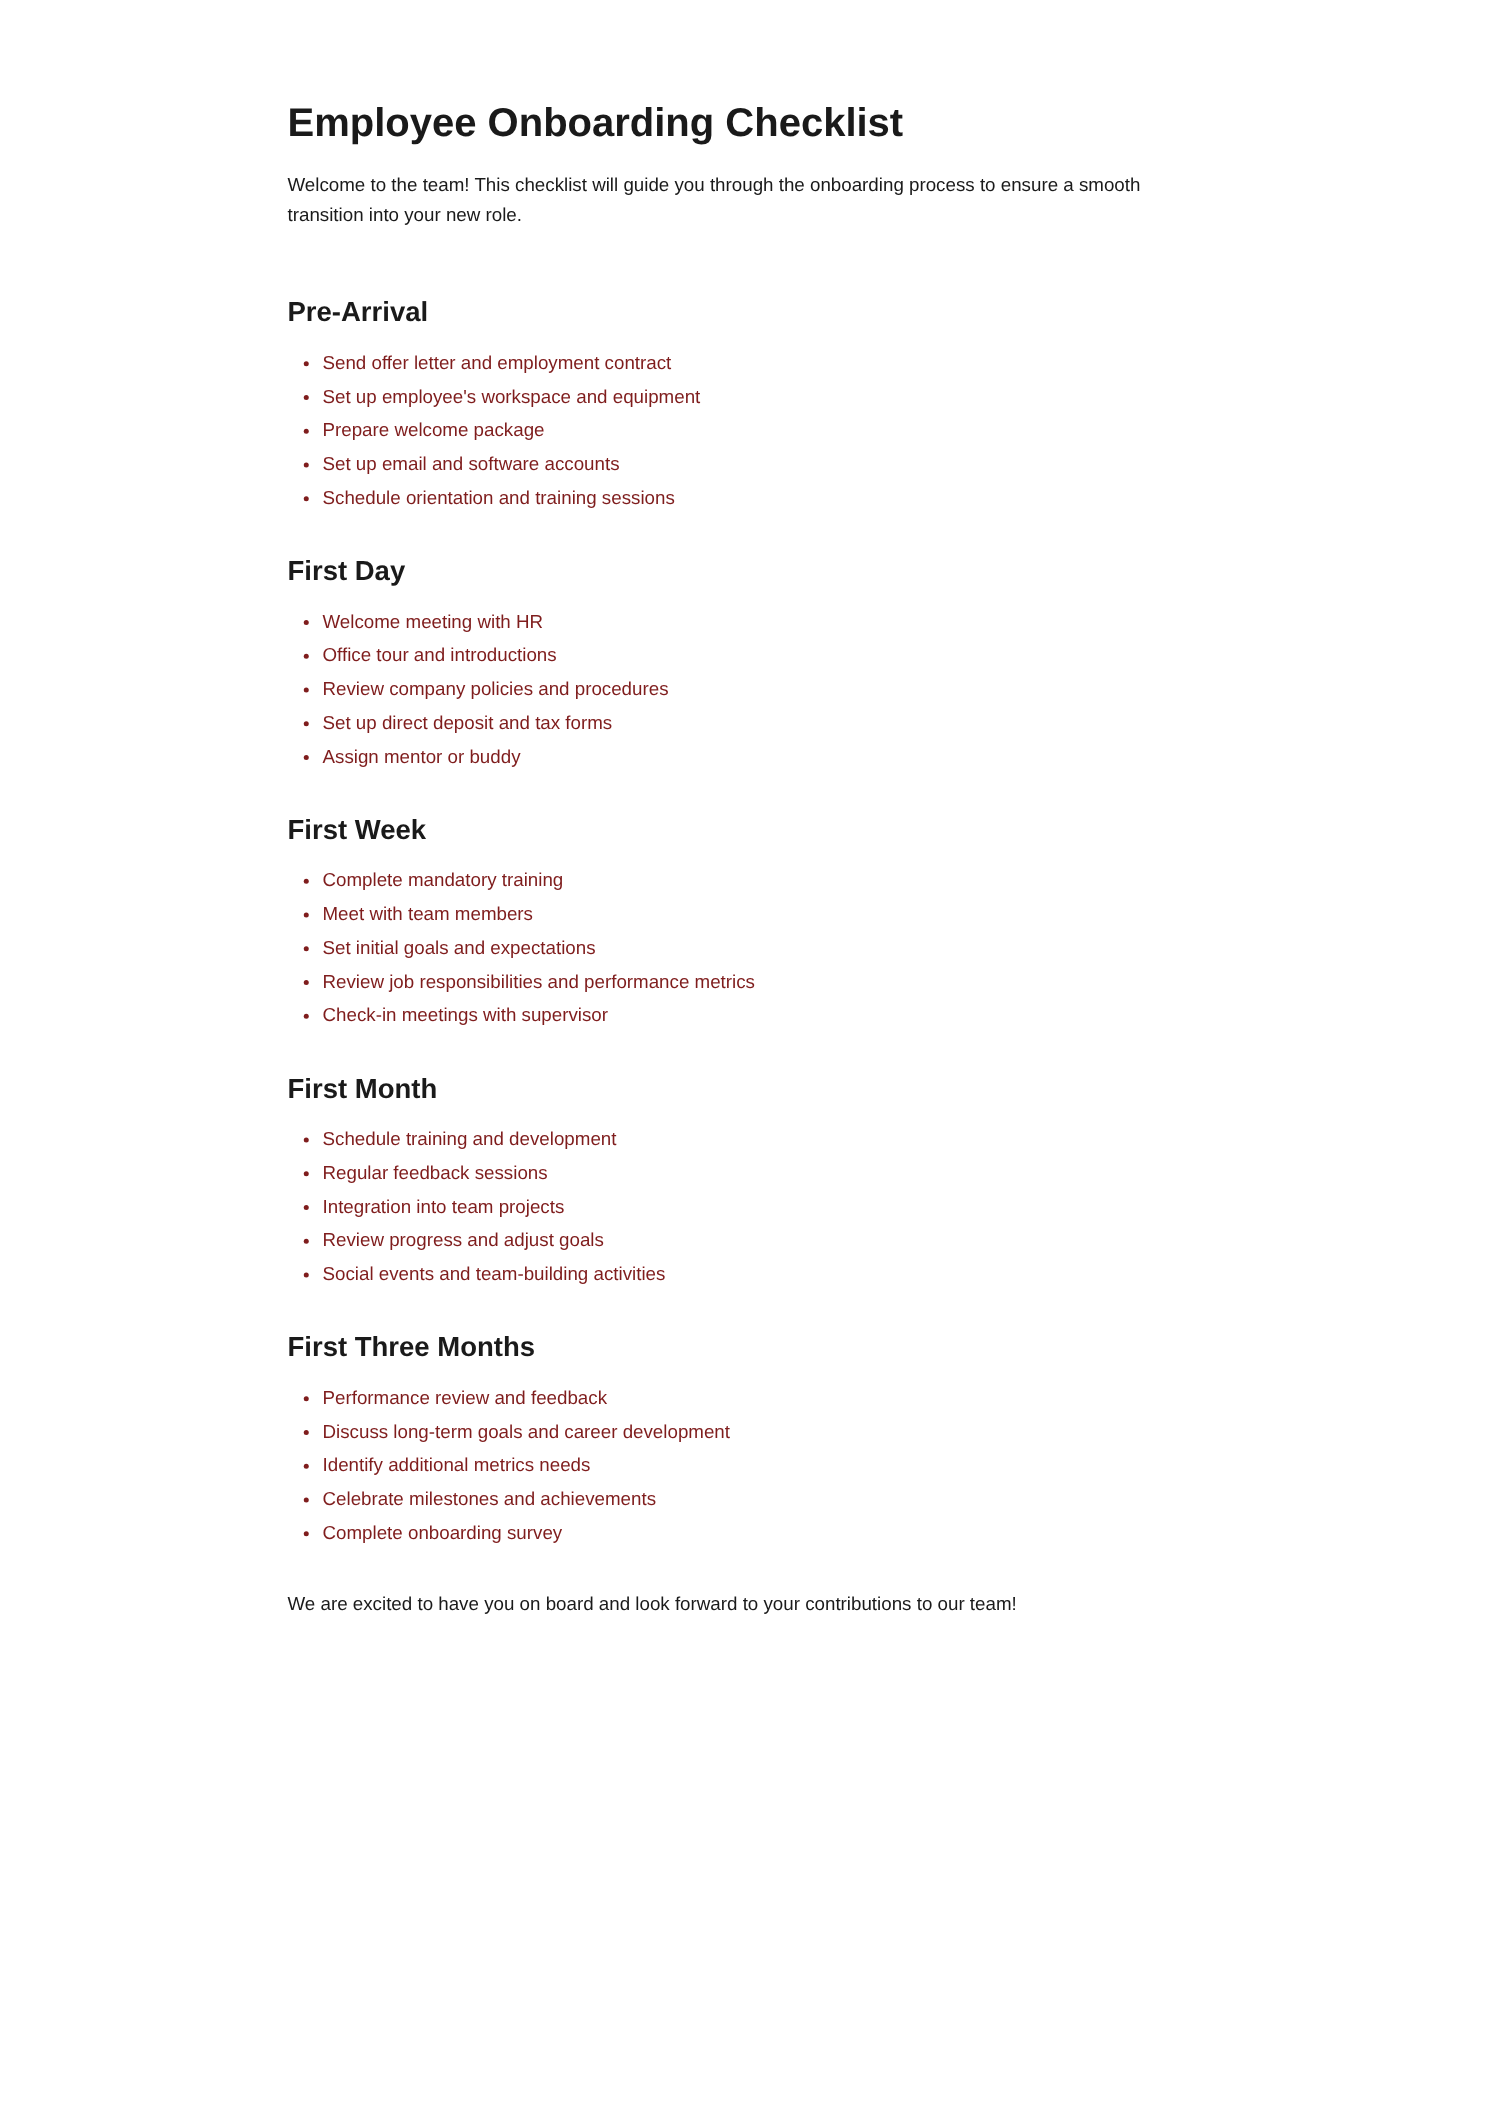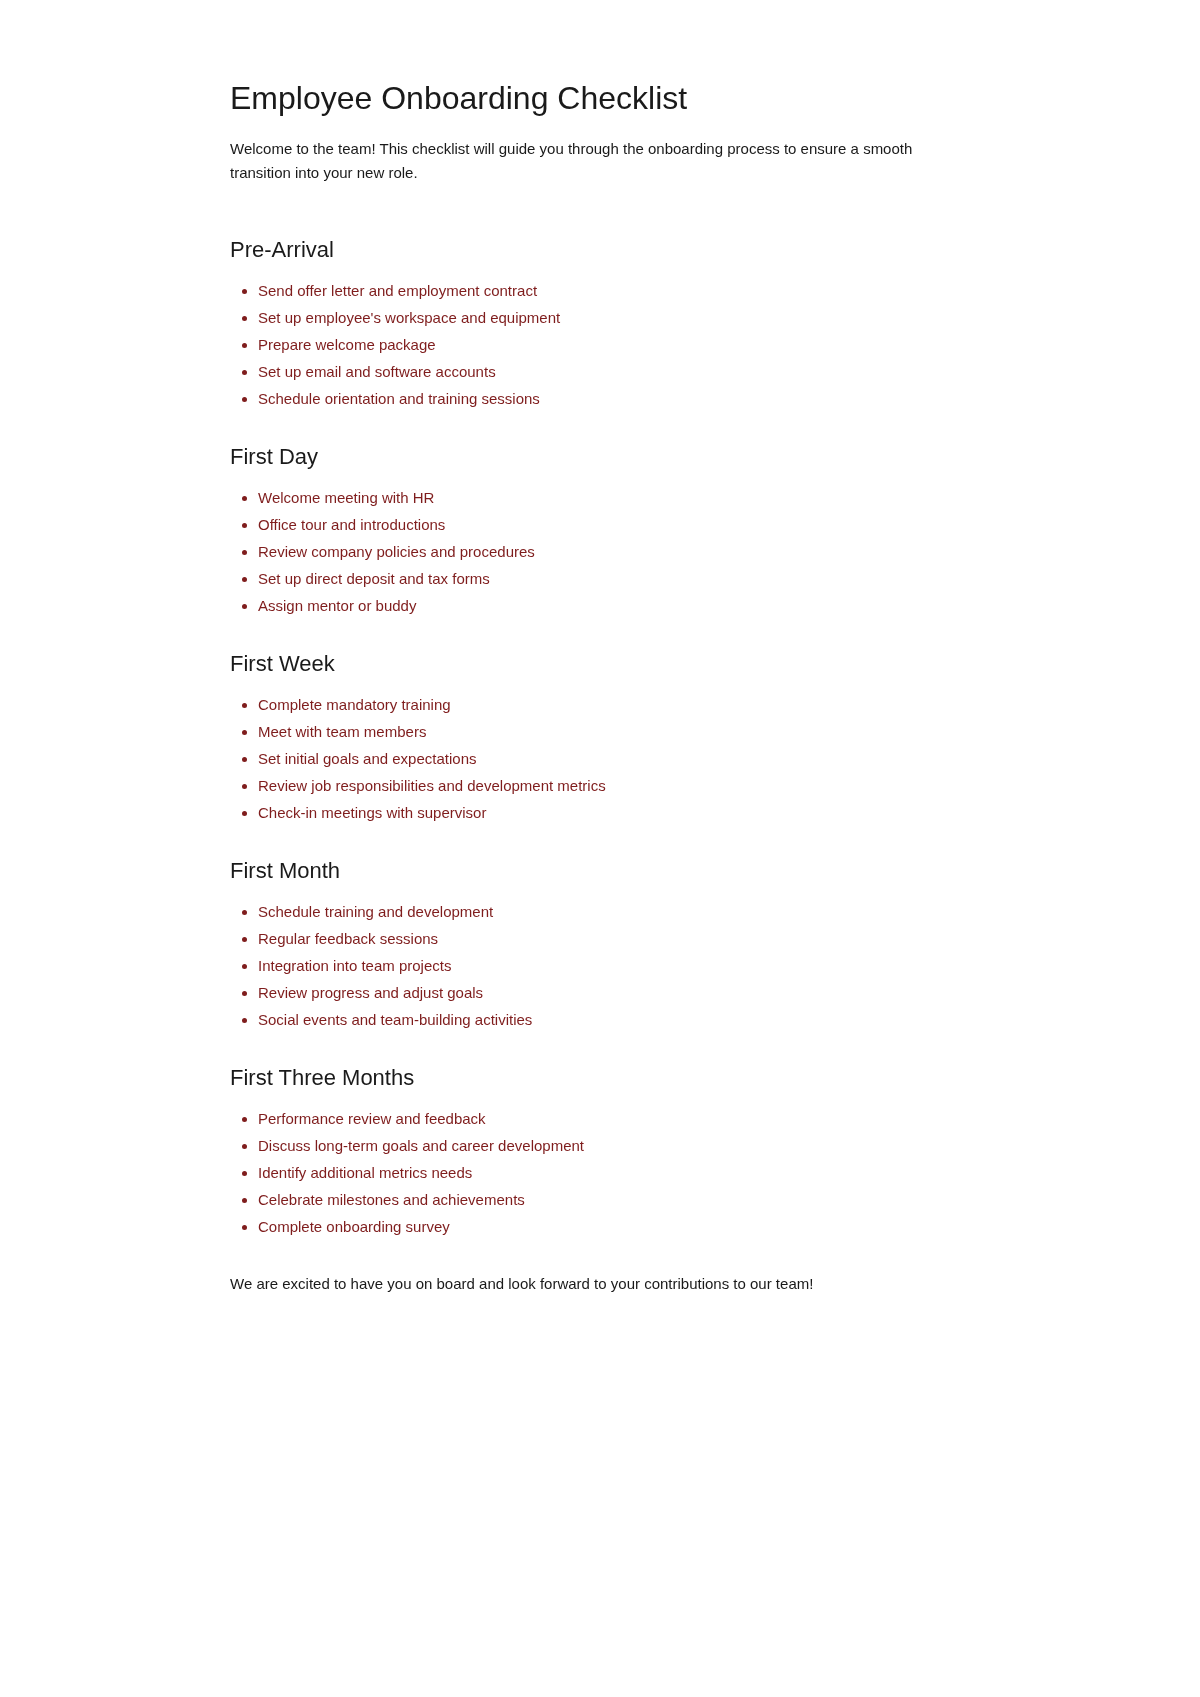--- a/index.html
+++ b/index.html
@@ -18,39 +18,39 @@
     }
 
     .page-container {
       max-width: 900px;
       margin: 0 auto;
       padding: 80px 80px 80px 80px;
     }
 
     .page-title {
       font-size: 32px;
-      font-weight: 400;
+      font-weight: 700;
       margin-bottom: 20px;
       color: #1a1a1a;
     }
 
     .intro-text {
       font-size: 15px;
       line-height: 1.6;
       margin-bottom: 52px;
       color: #1a1a1a;
     }
 
     .section {
       margin-bottom: 32px;
     }
 
     .section-title {
       font-size: 22px;
-      font-weight: 400;
+      font-weight: 700;
       margin-bottom: 14px;
       color: #1a1a1a;
     }
 
     .section ul {
       list-style: disc;
       padding-left: 28px;
     }
 
     .section ul li {
@@ -94,21 +94,21 @@
           <li>Set up direct deposit and tax forms</li>
           <li>Assign mentor or buddy</li>
         </ul>
       </div>
       <div class="section">
         <h2 class="section-title">First Week</h2>
         <ul>
           <li>Complete mandatory training</li>
           <li>Meet with team members</li>
           <li>Set initial goals and expectations</li>
-          <li>Review job responsibilities and development metrics</li>
+          <li>Review job responsibilities and performance metrics</li>
           <li>Check-in meetings with supervisor</li>
         </ul>
       </div>
       <div class="section">
         <h2 class="section-title">First Month</h2>
         <ul>
           <li>Schedule training and development</li>
           <li>Regular feedback sessions</li>
           <li>Integration into team projects</li>
           <li>Review progress and adjust goals</li>

